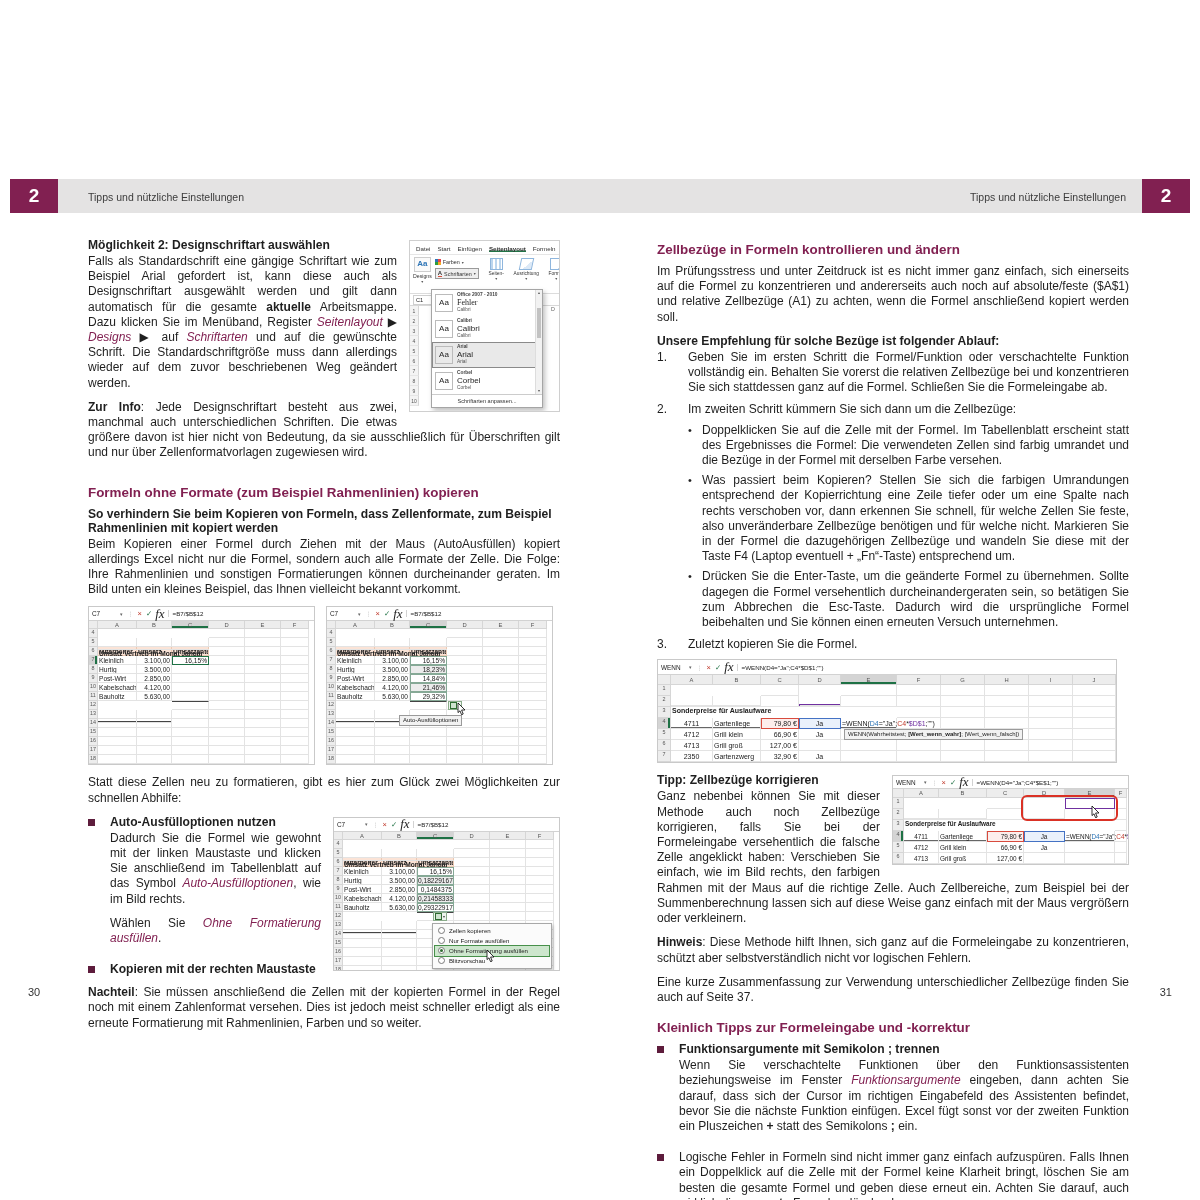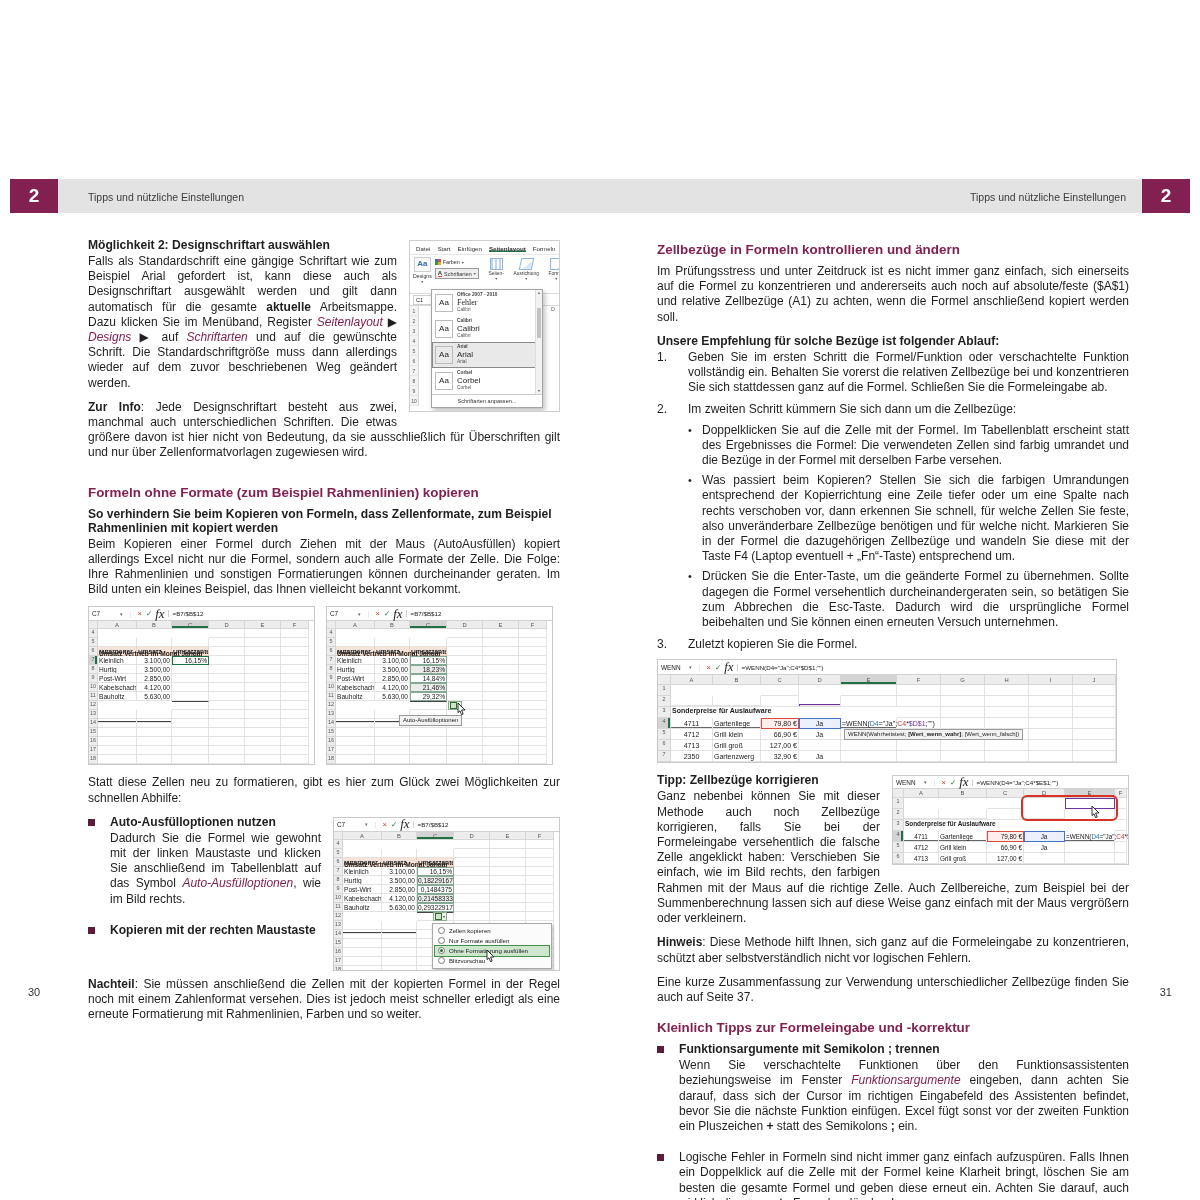--- a/index.html
+++ b/index.html
@@ -768,20 +768,21 @@
           <div class="ovl" style="left: 152px; top: 132px;"><svg class="cur" viewBox="0 0 10 12">
               <path d="M1,0 L8,7 L4.6,7 L6.2,11 L4.6,11.8 L3,7.8 L1,9.6 Z" fill="#fff" stroke="#000" stroke-width="0.8"></path>
             </svg></div>
         </div>
 
       <div class="blt">
         <span class="sq"></span>
         <div class="btxt">
           <h3 class="sub">Auto-Ausfülloptionen nutzen</h3>
           <p><span>Dadurch Sie die Formel wie gewohnt mit der linken Maustaste und klicken Sie anschließend im Tabellenblatt auf das Symbol </span><span class="fm fi">Auto-Ausfülloptionen</span><span>, wie im Bild rechts.</span></p>
+          <p><span>Wählen Sie </span><span class="fm fi">Ohne Formatierung ausfüllen</span><span>.</span></p>
         </div>
       </div>
 
       <div class="blt">
         <span class="sq"></span>
         <div class="btxt">
           <h3 class="sub">Kopieren mit der rechten Maustaste</h3>
         </div>
       </div>
       <div class="clr"></div>

